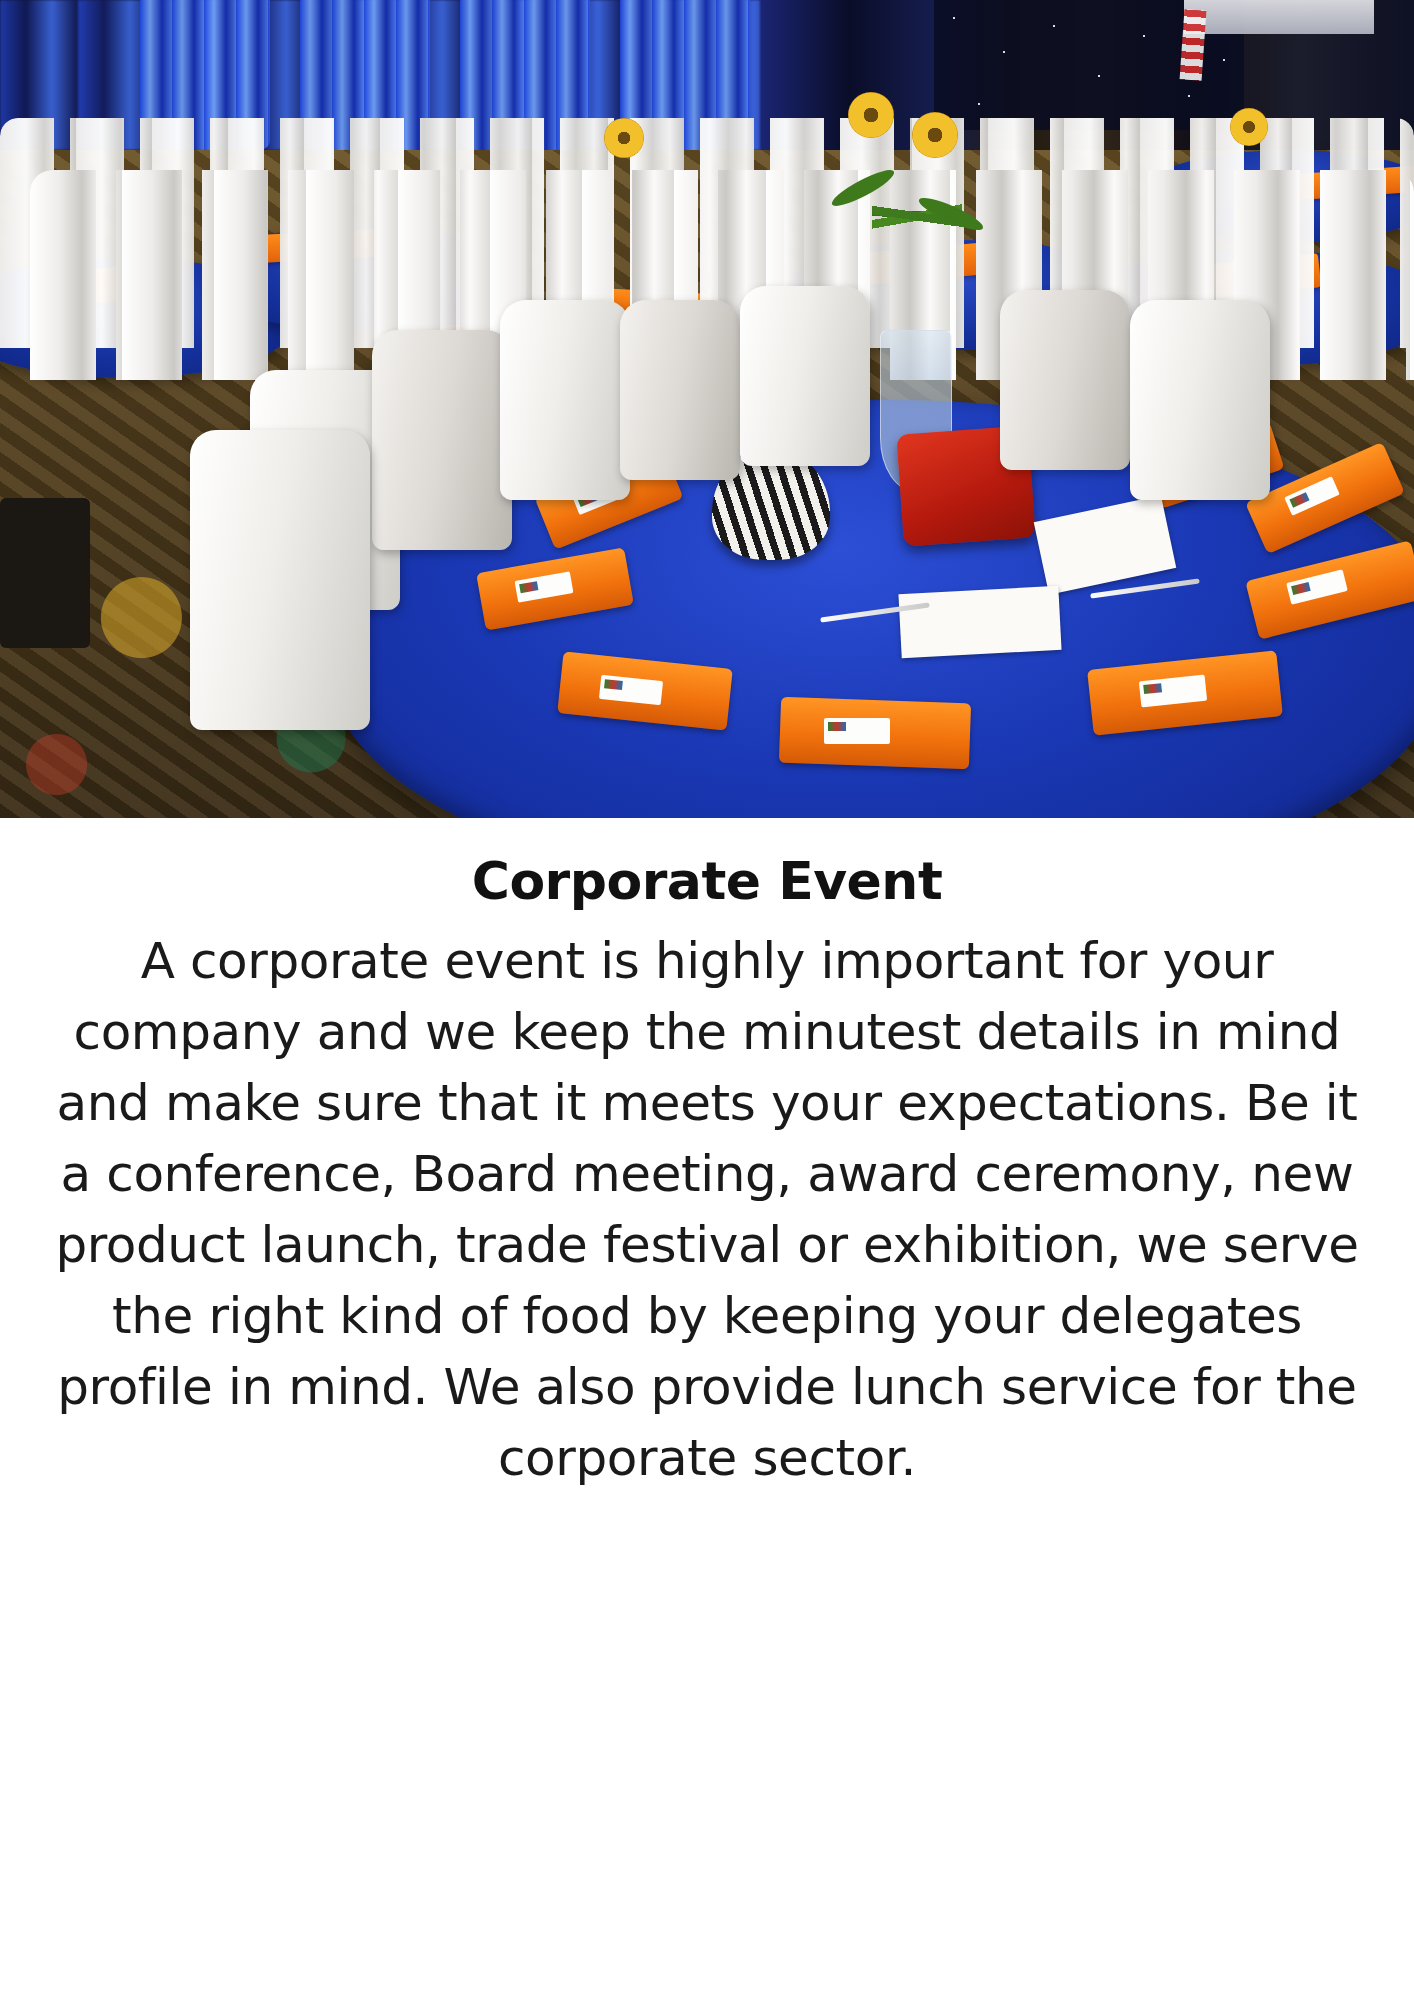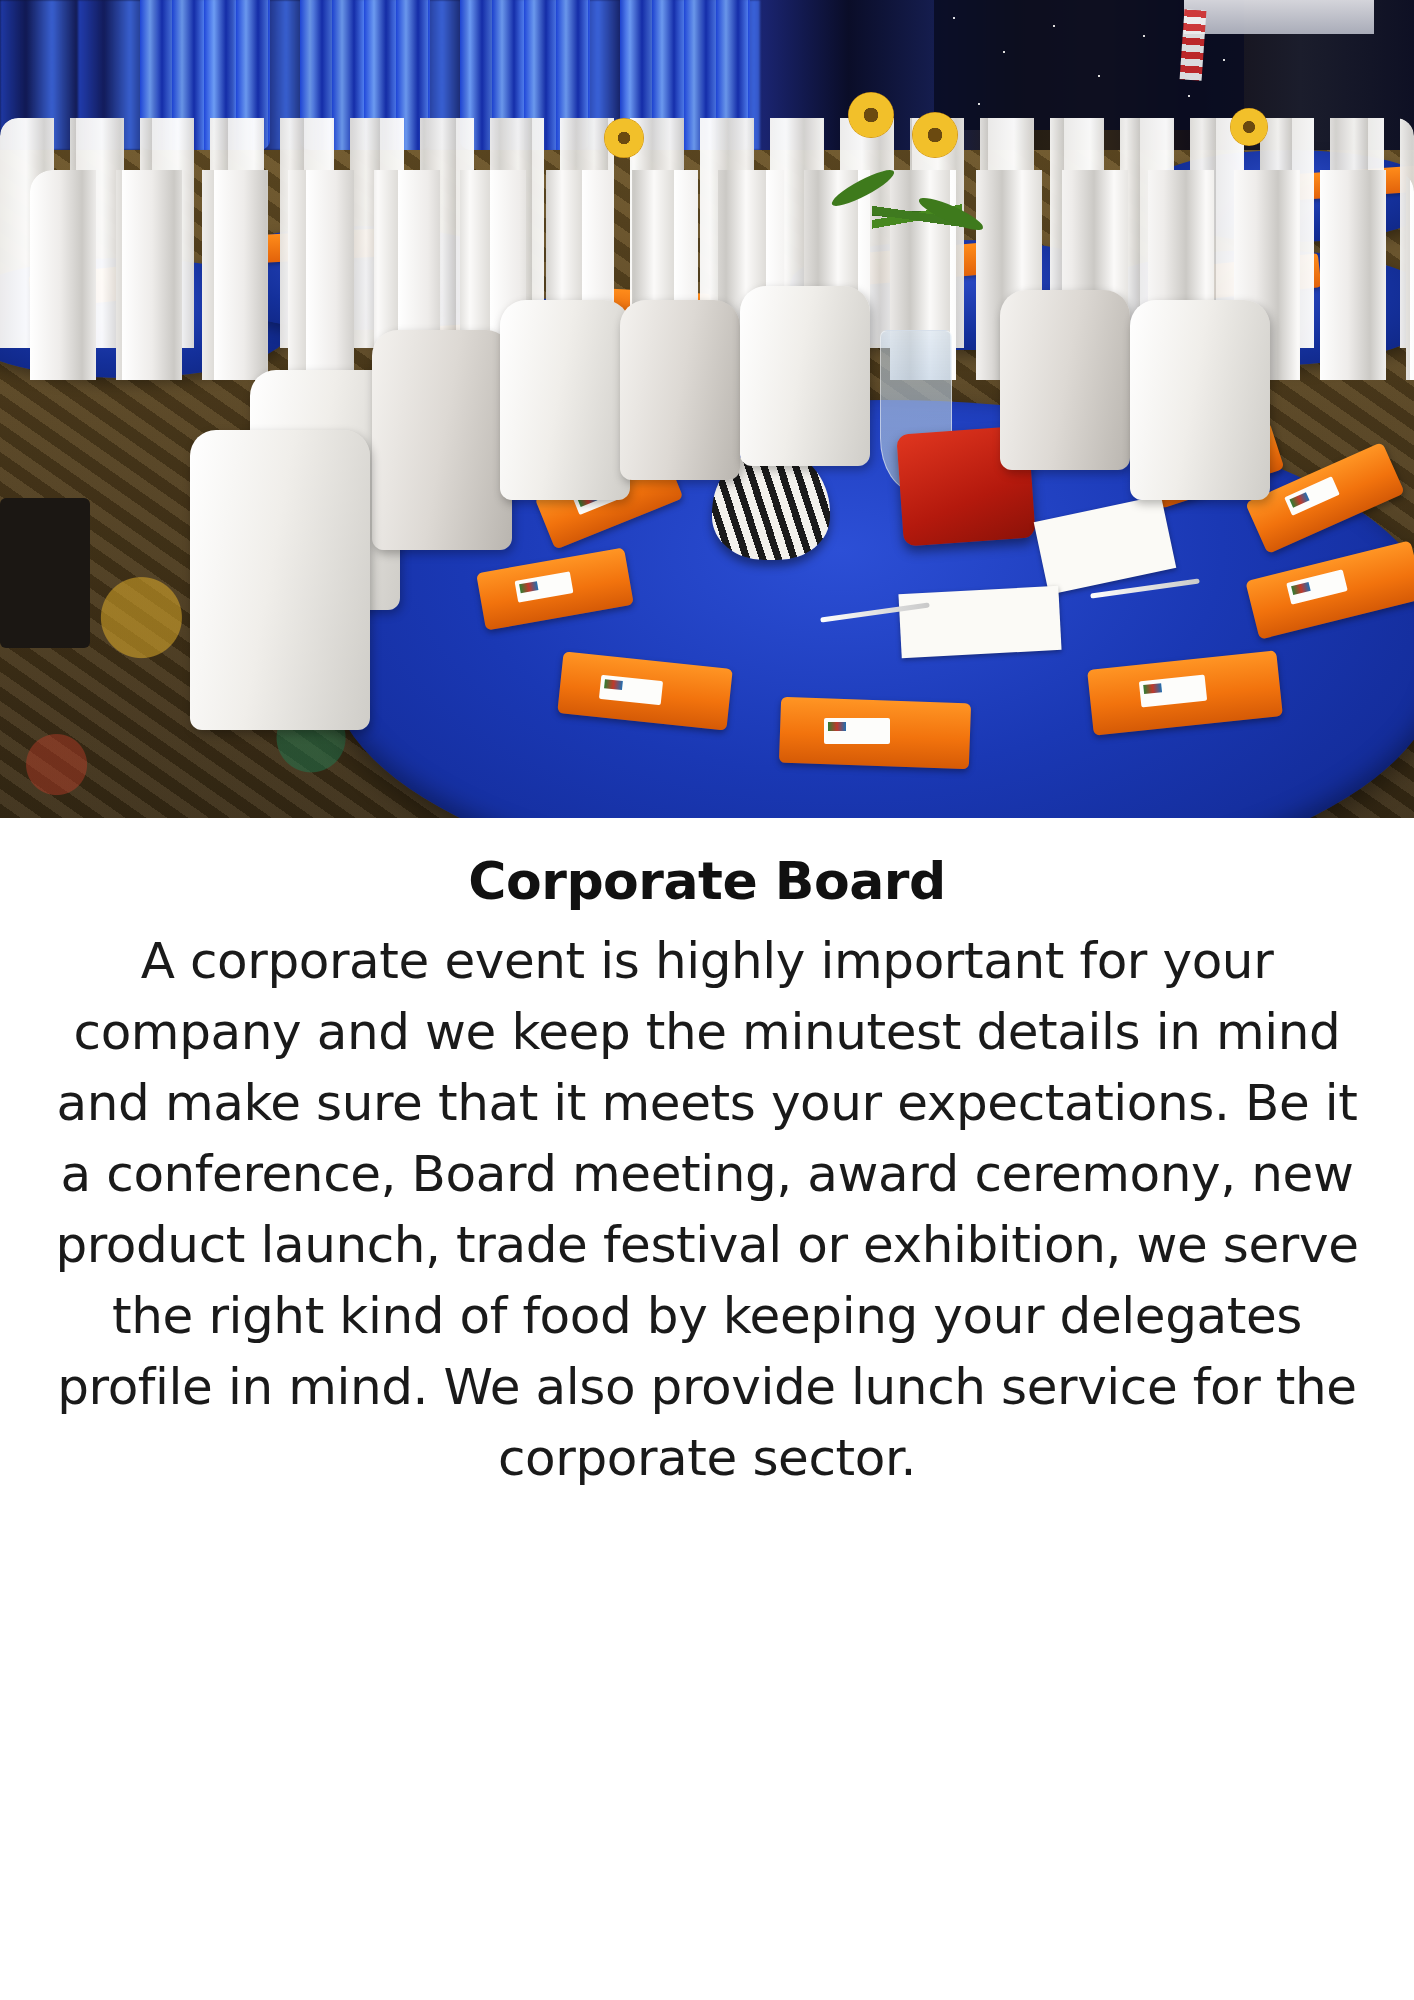--- a/index.html
+++ b/index.html
@@ -409,17 +409,17 @@
     <div class="chair" style="left:500px; top:300px; width:130px; height:200px;"></div>
     <div class="chair dim" style="left:620px; top:300px; width:120px; height:180px;"></div>
     <div class="chair" style="left:740px; top:286px; width:130px; height:180px;"></div>
     <div class="chair dim" style="left:1000px;top:290px; width:130px; height:180px;"></div>
     <div class="chair" style="left:1130px;top:300px; width:140px; height:200px;"></div>
     <div class="chair" style="left:190px; top:430px; width:180px; height:300px;"></div>
     <div class="darkbox"></div>
   </div>
 
   <div class="content">
-    <h1 class="title">Corporate Board</h1>
+    <h1 class="title">Corporate Event</h1>
     <p class="body-text">A corporate event is highly important for your company and we keep the minutest details in mind and make sure that it meets your expectations. Be it a conference, Board meeting, award ceremony, new product launch, trade festival or exhibition, we serve the right kind of food by keeping your delegates profile in mind. We also provide lunch service for the corporate sector.</p>
   </div>
 
 </div>
 
 </body></html>

